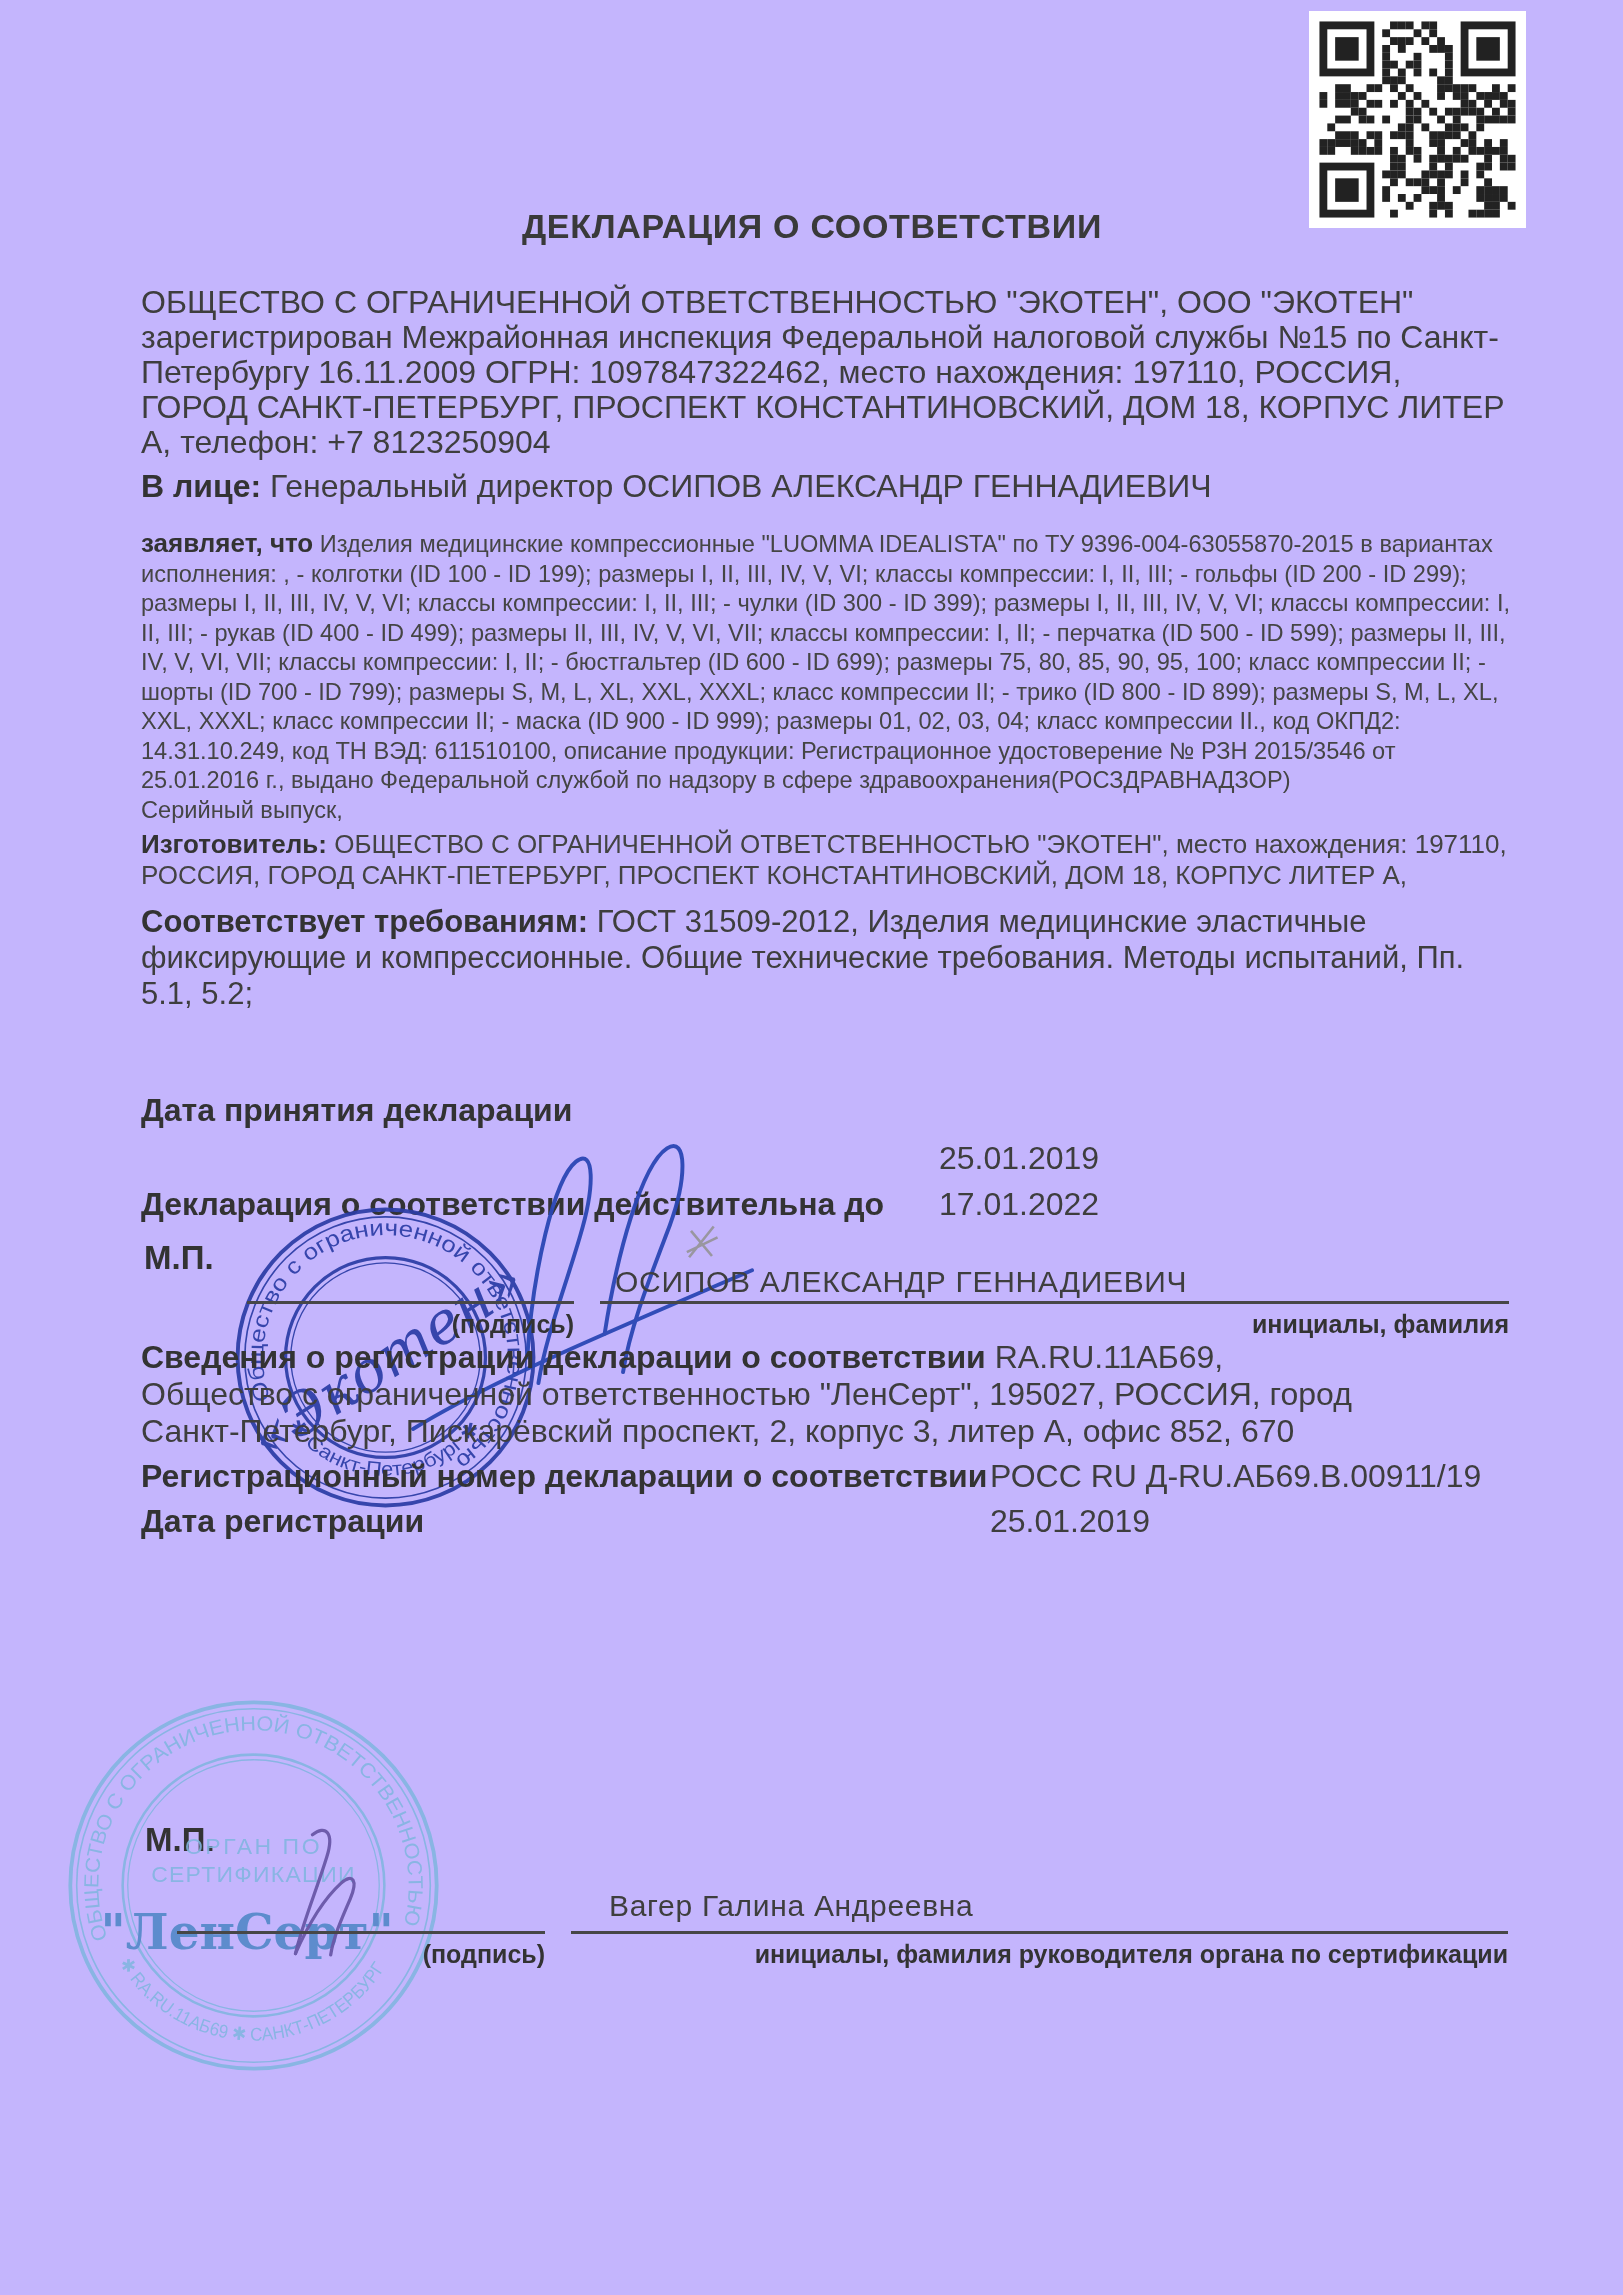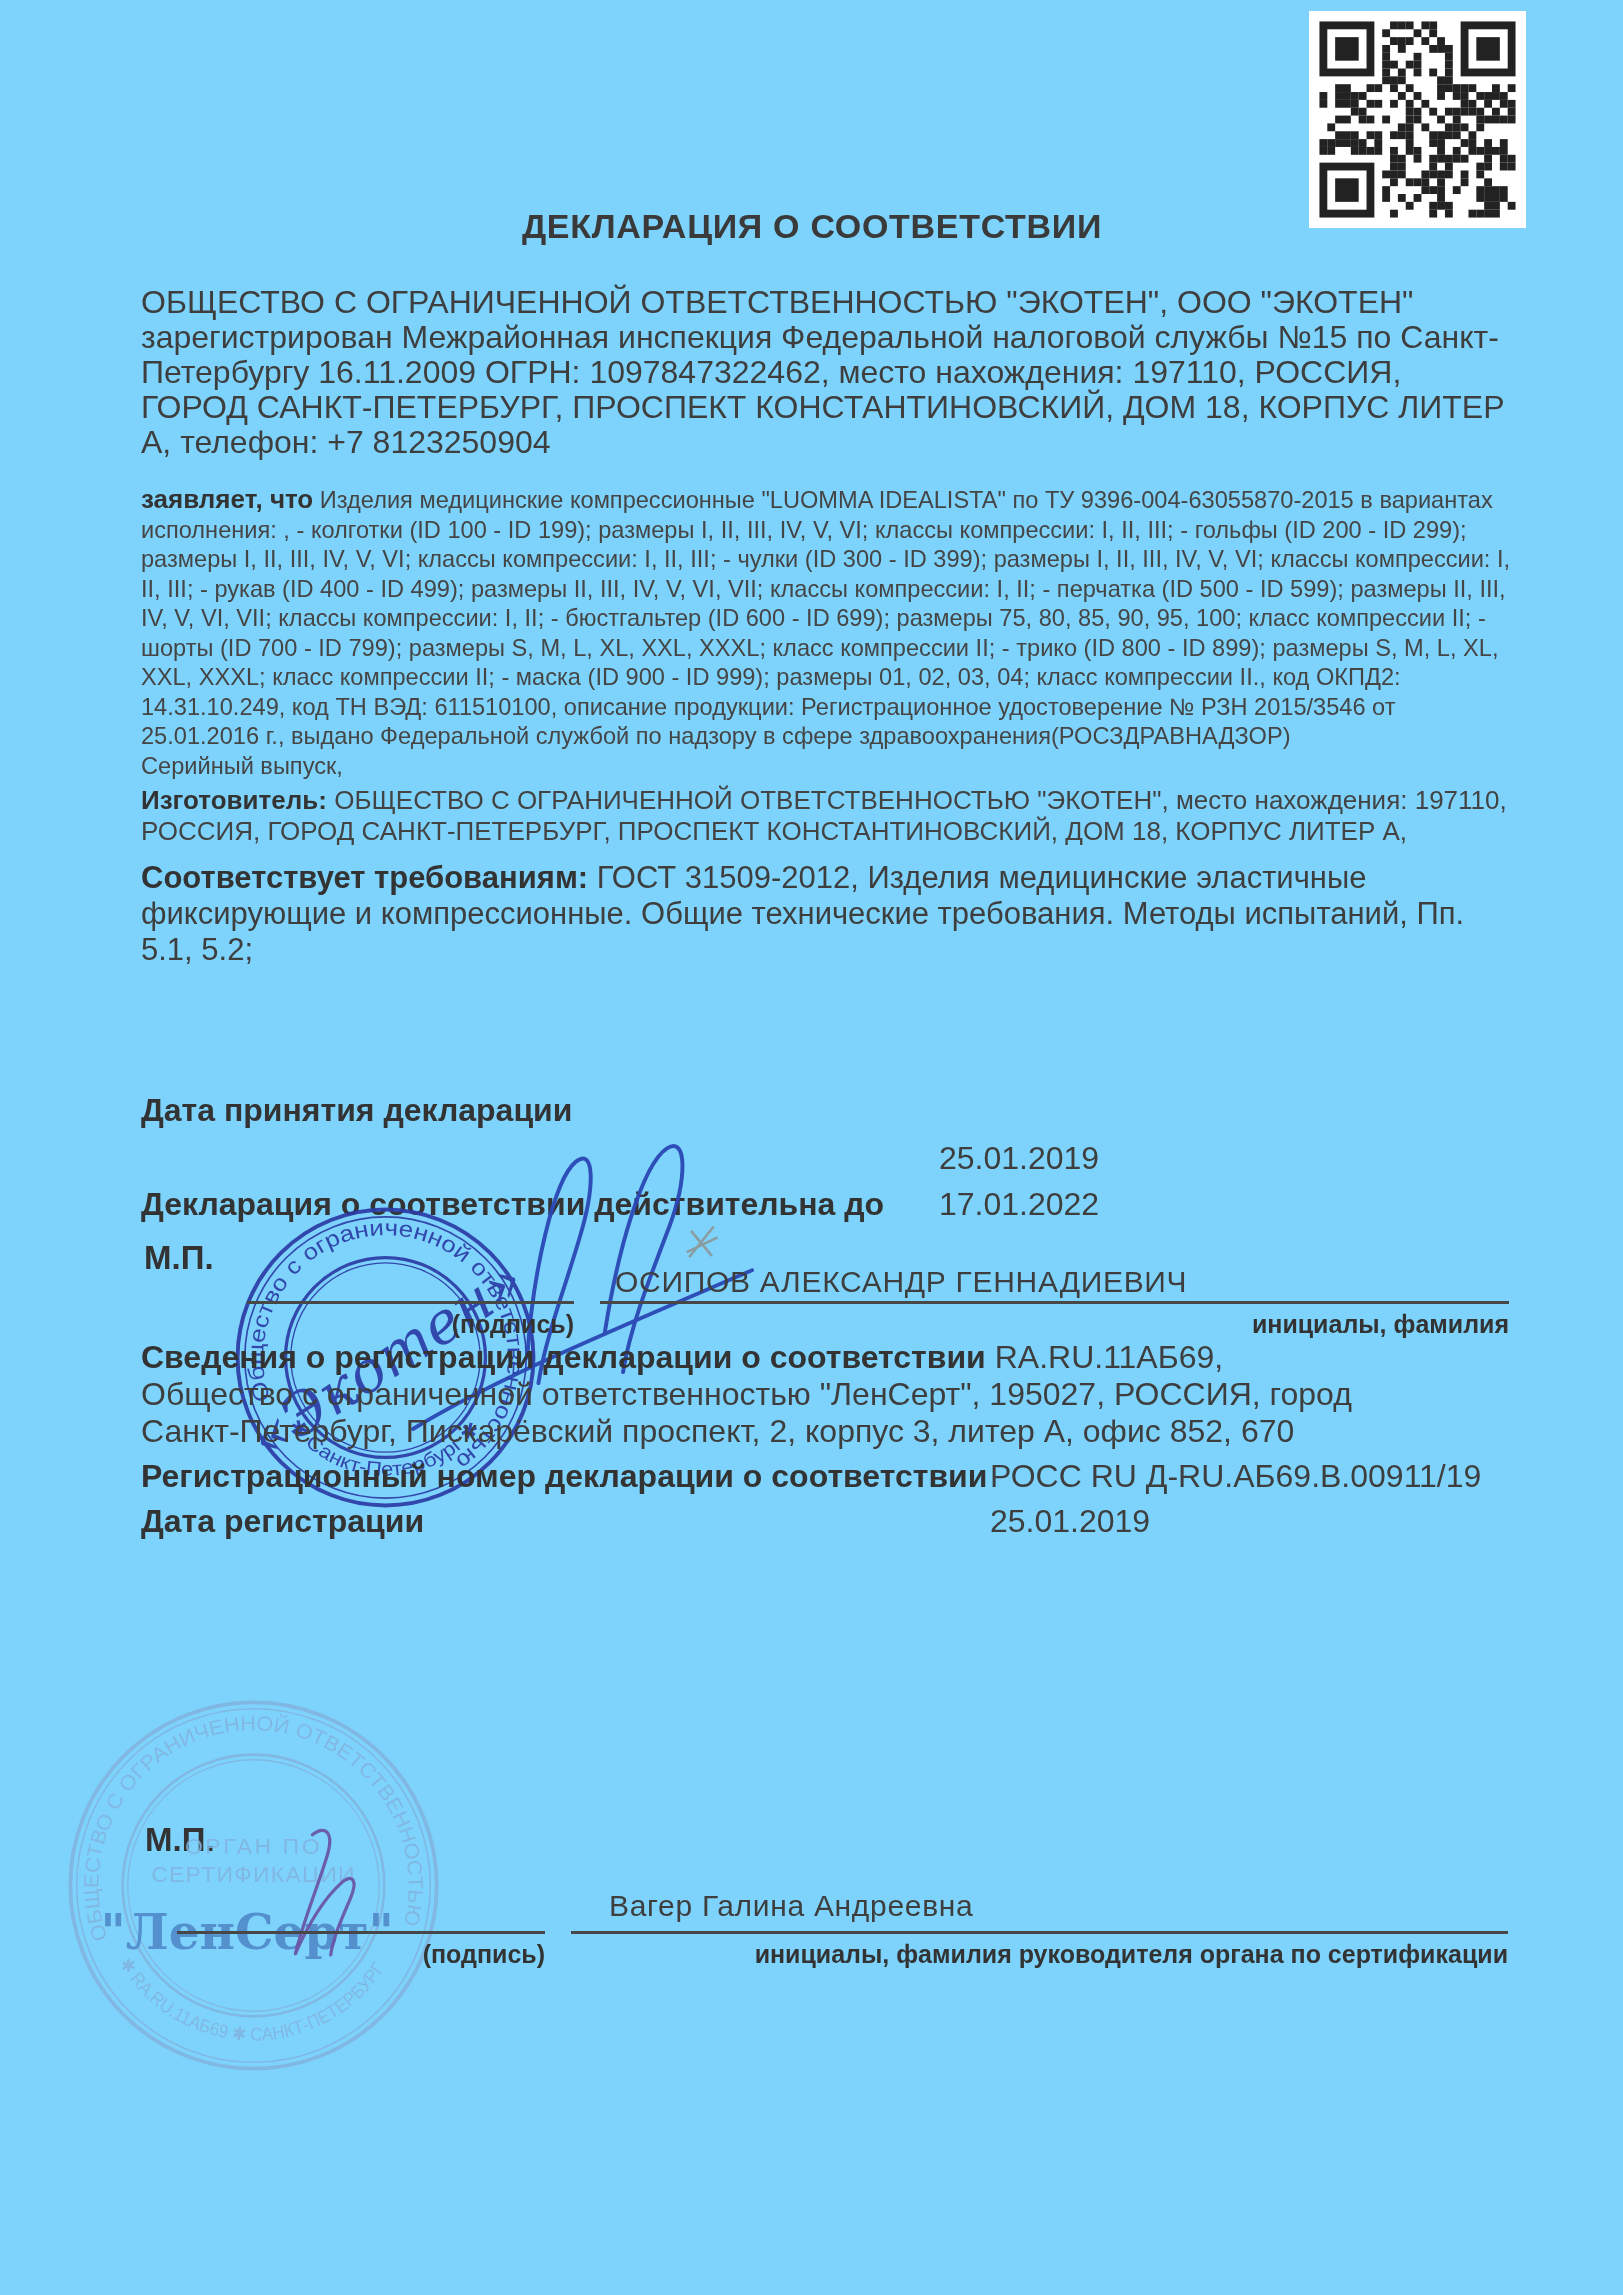--- a/index.html
+++ b/index.html
@@ -1,20 +1,20 @@
 <!DOCTYPE html>
 <html style="font-size:10.5px"><head>
 <meta charset="utf-8">
 <style>
   html,body{margin:0;padding:0;background:#e8e8e8;}
   .page{
     position:relative;
     width:1624px;height:2295px;
     margin:0 auto;
-    background:#7dd3fc;
+    background:#c4b5fd;
     font-family:"Liberation Sans",sans-serif;
     color:#3e3e3e;
     overflow:hidden;
   }
   .abs{position:absolute;}
   b,.b{font-weight:bold;color:#333;}
   .title{
     left:0;top:207px;width:100%;
     text-align:center;
     font-size:34px;font-weight:bold;color:#3a3a3a;
@@ -275,20 +275,21 @@
         <rect x="16" y="232" width="84" height="84" fill="#222"></rect>
         <rect x="28" y="244" width="60" height="60" fill="#fff"></rect>
         <rect x="40" y="256" width="36" height="36" fill="#222"></rect>
       </svg>
   </div>
 
   <div class="abs title">ДЕКЛАРАЦИЯ О СООТВЕТСТВИИ</div>
 
   <div class="abs flow">
     <p class="org">ОБЩЕСТВО С ОГРАНИЧЕННОЙ ОТВЕТСТВЕННОСТЬЮ "ЭКОТЕН", ООО "ЭКОТЕН" зарегистрирован Межрайонная инспекция Федеральной налоговой службы №15 по Санкт-Петербургу 16.11.2009 ОГРН: 1097847322462, место нахождения: 197110, РОССИЯ, ГОРОД САНКТ-ПЕТЕРБУРГ, ПРОСПЕКТ КОНСТАНТИНОВСКИЙ, ДОМ 18, КОРПУС ЛИТЕР А, телефон: +7 8123250904</p>
+    <p class="inperson"><b>В лице:</b> <span>Генеральный директор ОСИПОВ АЛЕКСАНДР ГЕННАДИЕВИЧ</span></p>
     <p class="declare"><b class="lbl">заявляет, что</b> <span>Изделия медицинские компрессионные "LUOMMA IDEALISTA" по ТУ 9396-004-63055870-2015 в вариантах исполнения: , - колготки (ID 100 - ID 199); размеры I, II, III, IV, V, VI; классы компрессии: I, II, III; - гольфы (ID 200 - ID 299); размеры I, II, III, IV, V, VI; классы компрессии: I, II, III; - чулки (ID 300 - ID 399); размеры I, II, III, IV, V, VI; классы компрессии: I, II, III; - рукав (ID 400 - ID 499); размеры II, III, IV, V, VI, VII; классы компрессии: I, II; - перчатка (ID 500 - ID 599); размеры II, III, IV, V, VI, VII; классы компрессии: I, II; - бюстгальтер (ID 600 - ID 699); размеры 75, 80, 85, 90, 95, 100; класс компрессии II; - шорты (ID 700 - ID 799); размеры S, M, L, XL, XXL, XXXL; класс компрессии II; - трико (ID 800 - ID 899); размеры S, M, L, XL, XXL, XXXL; класс компрессии II; - маска (ID 900 - ID 999); размеры 01, 02, 03, 04; класс компрессии II., код ОКПД2: 14.31.10.249, код ТН ВЭД: 611510100, описание продукции: Регистрационное удостоверение № РЗН 2015/3546 от 25.01.2016 г., выдано Федеральной службой по надзору в сфере здравоохранения(РОСЗДРАВНАДЗОР)</span>
       <span style="display:block;">Серийный выпуск,</span>
     </p>
     <p class="manu"><b>Изготовитель:</b> <span>ОБЩЕСТВО С ОГРАНИЧЕННОЙ ОТВЕТСТВЕННОСТЬЮ "ЭКОТЕН", место нахождения: 197110, РОССИЯ, ГОРОД САНКТ-ПЕТЕРБУРГ, ПРОСПЕКТ КОНСТАНТИНОВСКИЙ, ДОМ 18, КОРПУС ЛИТЕР А,</span></p>
     <p class="comply"><b>Соответствует требованиям:</b> <span>ГОСТ 31509-2012, Изделия медицинские эластичные фиксирующие и компрессионные. Общие технические требования. Методы испытаний, Пп. 5.1, 5.2;</span></p>
   </div>
 
   <div class="abs rowlabel" style="left:141px;top:1092px;">Дата принятия декларации</div>
   <div class="abs rowvalue" style="left:939px;top:1140px;">25.01.2019</div>
   <div class="abs rowlabel" style="left:141px;top:1186px;">Декларация о соответствии действительна до</div>

